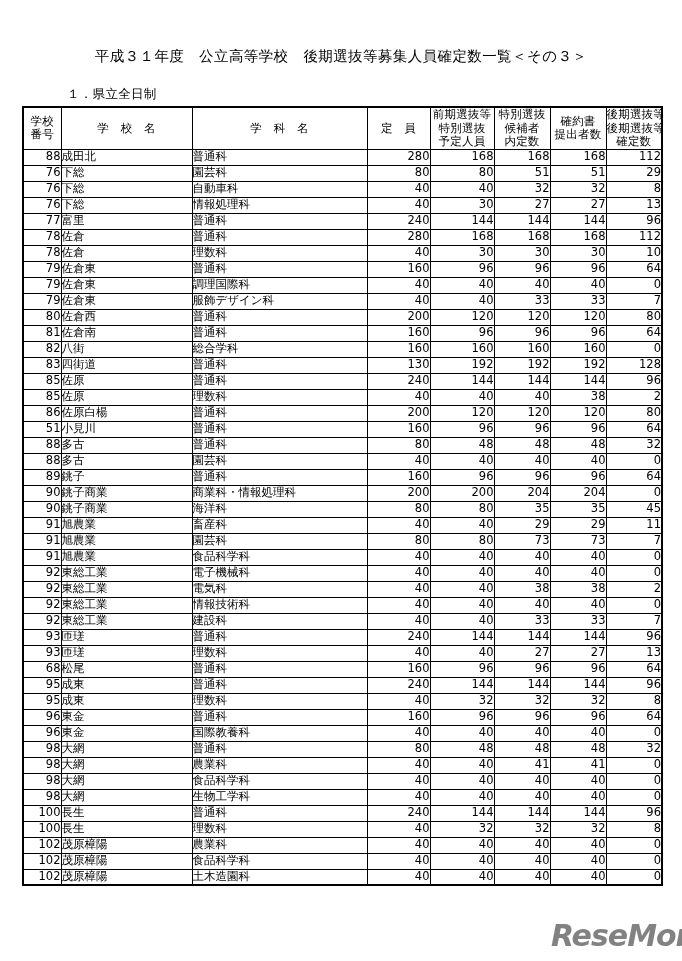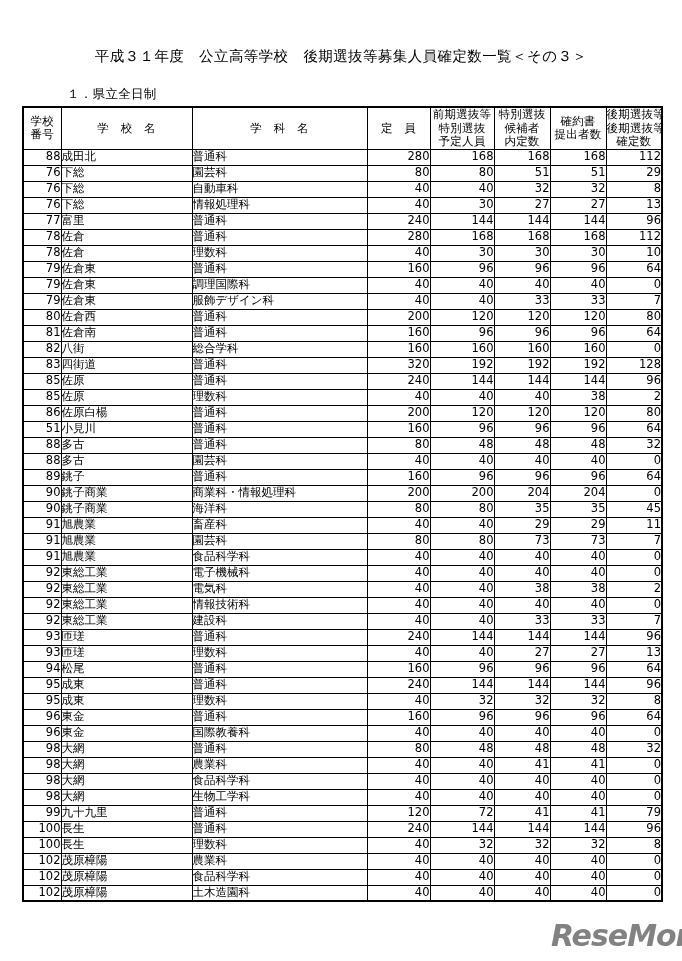--- a/index.html
+++ b/index.html
@@ -304,21 +304,21 @@
             <td class="num">160</td>
             <td class="num">160</td>
             <td class="num">160</td>
             <td class="num">160</td>
             <td class="num">0</td>
           </tr>
           <tr>
             <td class="num-no">83</td>
             <td class="txt">四街道</td>
             <td class="txt">普通科</td>
-            <td class="num">320</td>
+            <td class="num">130</td>
             <td class="num">192</td>
             <td class="num">192</td>
             <td class="num">192</td>
             <td class="num">128</td>
           </tr>
           <tr>
             <td class="num-no">85</td>
             <td class="txt">佐原</td>
             <td class="txt">普通科</td>
             <td class="num">240</td>
@@ -491,21 +491,21 @@
             <td class="num-no">93</td>
             <td class="txt">匝瑳</td>
             <td class="txt">理数科</td>
             <td class="num">40</td>
             <td class="num">40</td>
             <td class="num">27</td>
             <td class="num">27</td>
             <td class="num">13</td>
           </tr>
           <tr>
-            <td class="num-no">94</td>
+            <td class="num-no">68</td>
             <td class="txt">松尾</td>
             <td class="txt">普通科</td>
             <td class="num">160</td>
             <td class="num">96</td>
             <td class="num">96</td>
             <td class="num">96</td>
             <td class="num">64</td>
           </tr>
           <tr>
             <td class="num-no">95</td>
@@ -581,30 +581,20 @@
             <td class="num-no">98</td>
             <td class="txt">大網</td>
             <td class="txt">生物工学科</td>
             <td class="num">40</td>
             <td class="num">40</td>
             <td class="num">40</td>
             <td class="num">40</td>
             <td class="num">0</td>
           </tr>
           <tr>
-            <td class="num-no">99</td>
-            <td class="txt">九十九里</td>
-            <td class="txt">普通科</td>
-            <td class="num">120</td>
-            <td class="num">72</td>
-            <td class="num">41</td>
-            <td class="num">41</td>
-            <td class="num">79</td>
-          </tr>
-          <tr>
             <td class="num-no">100</td>
             <td class="txt">長生</td>
             <td class="txt">普通科</td>
             <td class="num">240</td>
             <td class="num">144</td>
             <td class="num">144</td>
             <td class="num">144</td>
             <td class="num">96</td>
           </tr>
           <tr>

